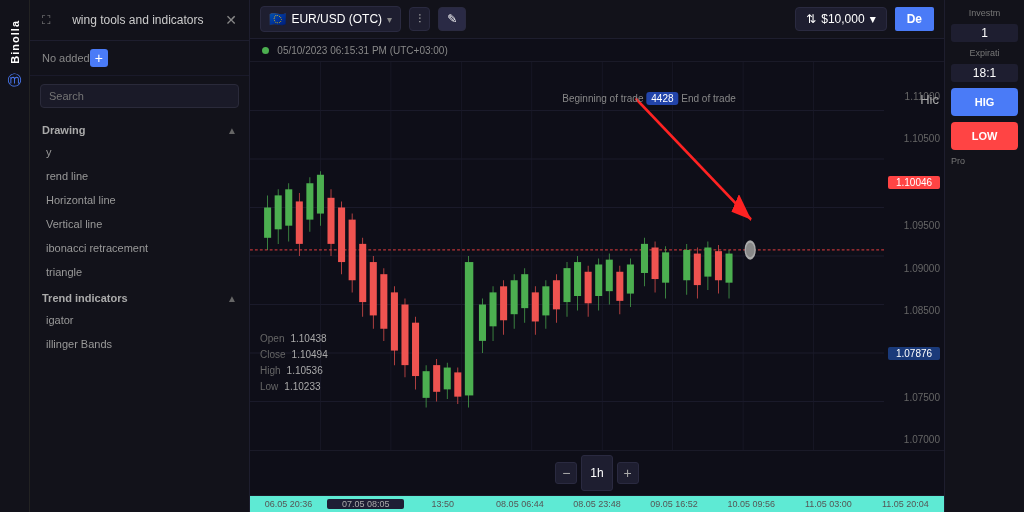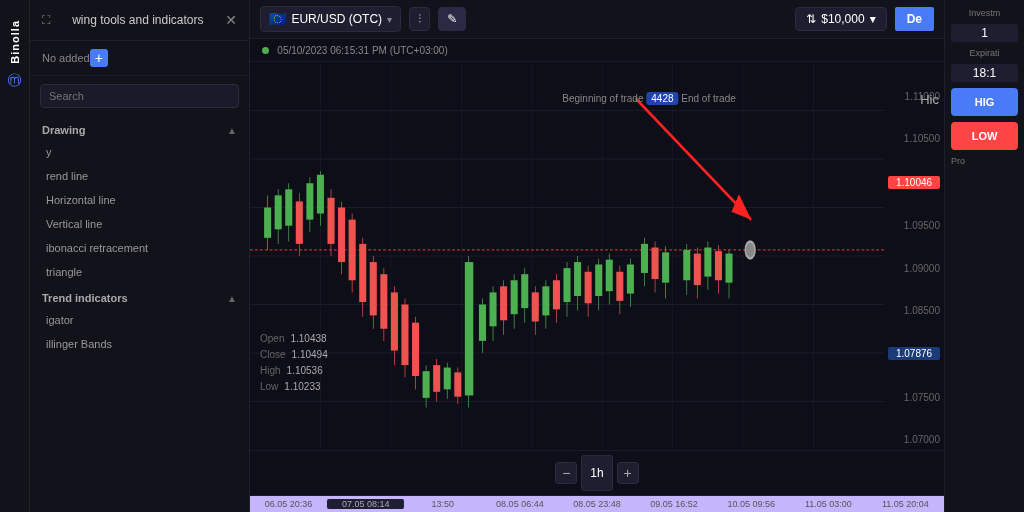--- a/index.html
+++ b/index.html
@@ -317,21 +317,21 @@
       font-size: 12px;
       background: #1e1e30;
       border: 1px solid #2a2a40;
       border-radius: 3px;
       padding: 10px 8px;
     }
 
     
     .time-axis {
       display: flex;
-      background: #c4b5fd;
+      background: #5eead4;
       border-top: 1px solid #1a1a28;
       padding: 3px 0;
     }
     .time-tick {
       flex: 1;
       text-align: center;
       color: #555;
       font-size: 9px;
     }
     .time-tick.highlight {
@@ -696,21 +696,21 @@
     <div class="chart-bottombar">
       <div class="time-controls">
         <button class="time-btn">−</button>
         <span class="time-label">1h</span>
         <button class="time-btn">+</button>
       </div>
     </div>
 
     <div class="time-axis">
       <span class="time-tick">06.05 20:36</span>
-      <span class="time-tick highlight">07.05 08:14</span>
+      <span class="time-tick highlight">07.05 08:05</span>
       <span class="time-tick">13:50</span>
       <span class="time-tick">08.05 06:44</span>
       <span class="time-tick">08.05 23:48</span>
       <span class="time-tick">09.05 16:52</span>
       <span class="time-tick">10.05 09:56</span>
       <span class="time-tick">11.05 03:00</span>
       <span class="time-tick">11.05 20:04</span>
     </div>
   </div>
 

